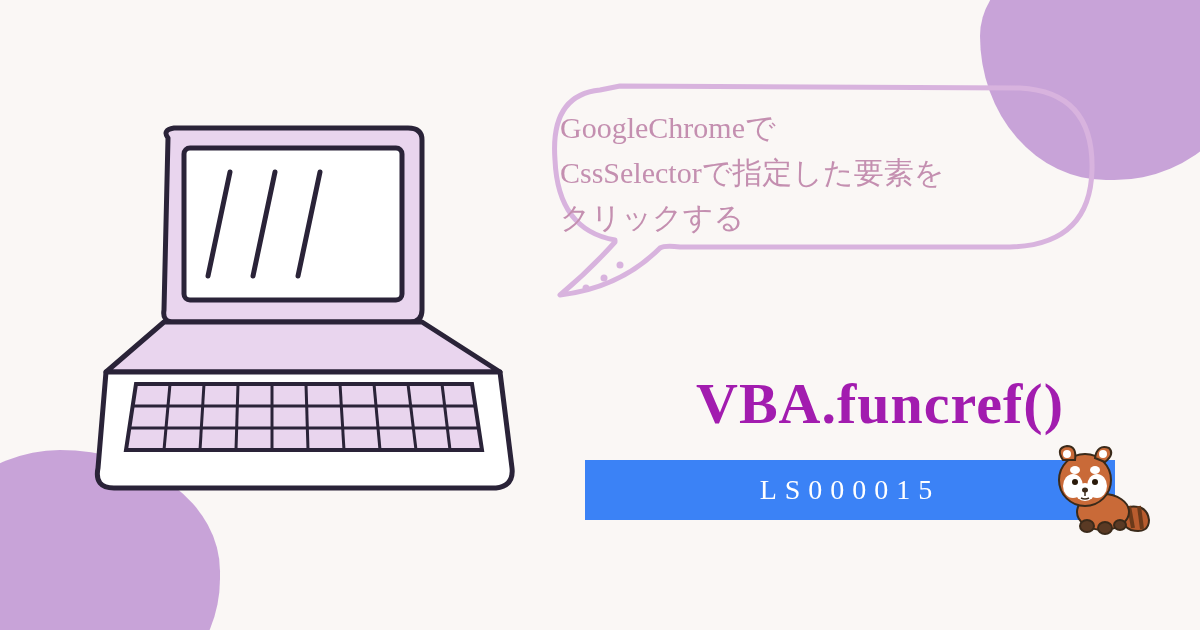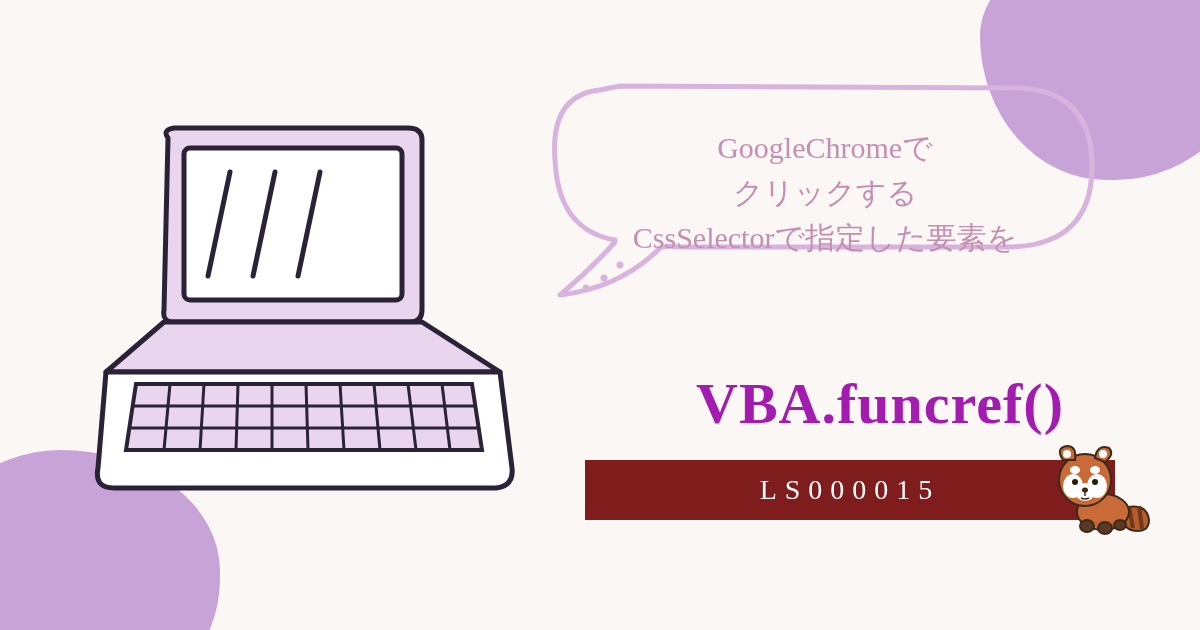--- a/index.html
+++ b/index.html
@@ -41,47 +41,45 @@
       left: 530px;
       top: 70px;
       width: 590px;
       height: 260px;
     }
     .bubble-text {
       position: absolute;
       left: 560px;
       top: 105px;
       width: 530px;
-      text-align: center;
       color: #c48fb0;
       font-size: 30px;
       line-height: 1.5;
       font-family: "Comic Sans MS", "Segoe Script", cursive;
       font-weight: 400;
-      margin-top: 20px;
     }
     .title {
       position: absolute;
       left: 600px;
       top: 370px;
       width: 560px;
       text-align: center;
       color: #a21caf;
       font-size: 58px;
       font-weight: bold;
       font-family: "Comic Sans MS", cursive;
       letter-spacing: 1px;
     }
     .code-bar {
       position: absolute;
       left: 585px;
       top: 460px;
       width: 530px;
       height: 60px;
-      background: #7f1d1d;
+      background: #3b82f6;
       display: flex;
       align-items: center;
       justify-content: center;
     }
     .code-bar span {
       color: #fff;
       font-size: 28px;
       letter-spacing: 8px;
       font-family: "Comic Sans MS", cursive;
       font-weight: 400;
@@ -144,22 +142,22 @@
            L 90 16
            Z" fill="none" stroke="#d8b3de" stroke-width="5" stroke-linejoin="round" stroke-linecap="round"></path>
 
   <circle cx="90" cy="195" r="3.5" fill="#d8b3de"></circle>
   <circle cx="74" cy="208" r="3.5" fill="#d8b3de"></circle>
   <circle cx="56" cy="218" r="3.5" fill="#d8b3de"></circle>
 </svg>
 
 <div class="bubble-text">
   <div>GoogleChromeで</div>
+  <div>CssSelectorで指定した要素を</div>
   <div>クリックする</div>
-  <div>CssSelectorで指定した要素を</div>
 </div>
 
 <div class="title">VBA.funcref()</div>
 
 <div class="code-bar">
   <span>LS000015</span>
 </div>
 
 <svg class="mascot" viewBox="0 0 110 110">
 

